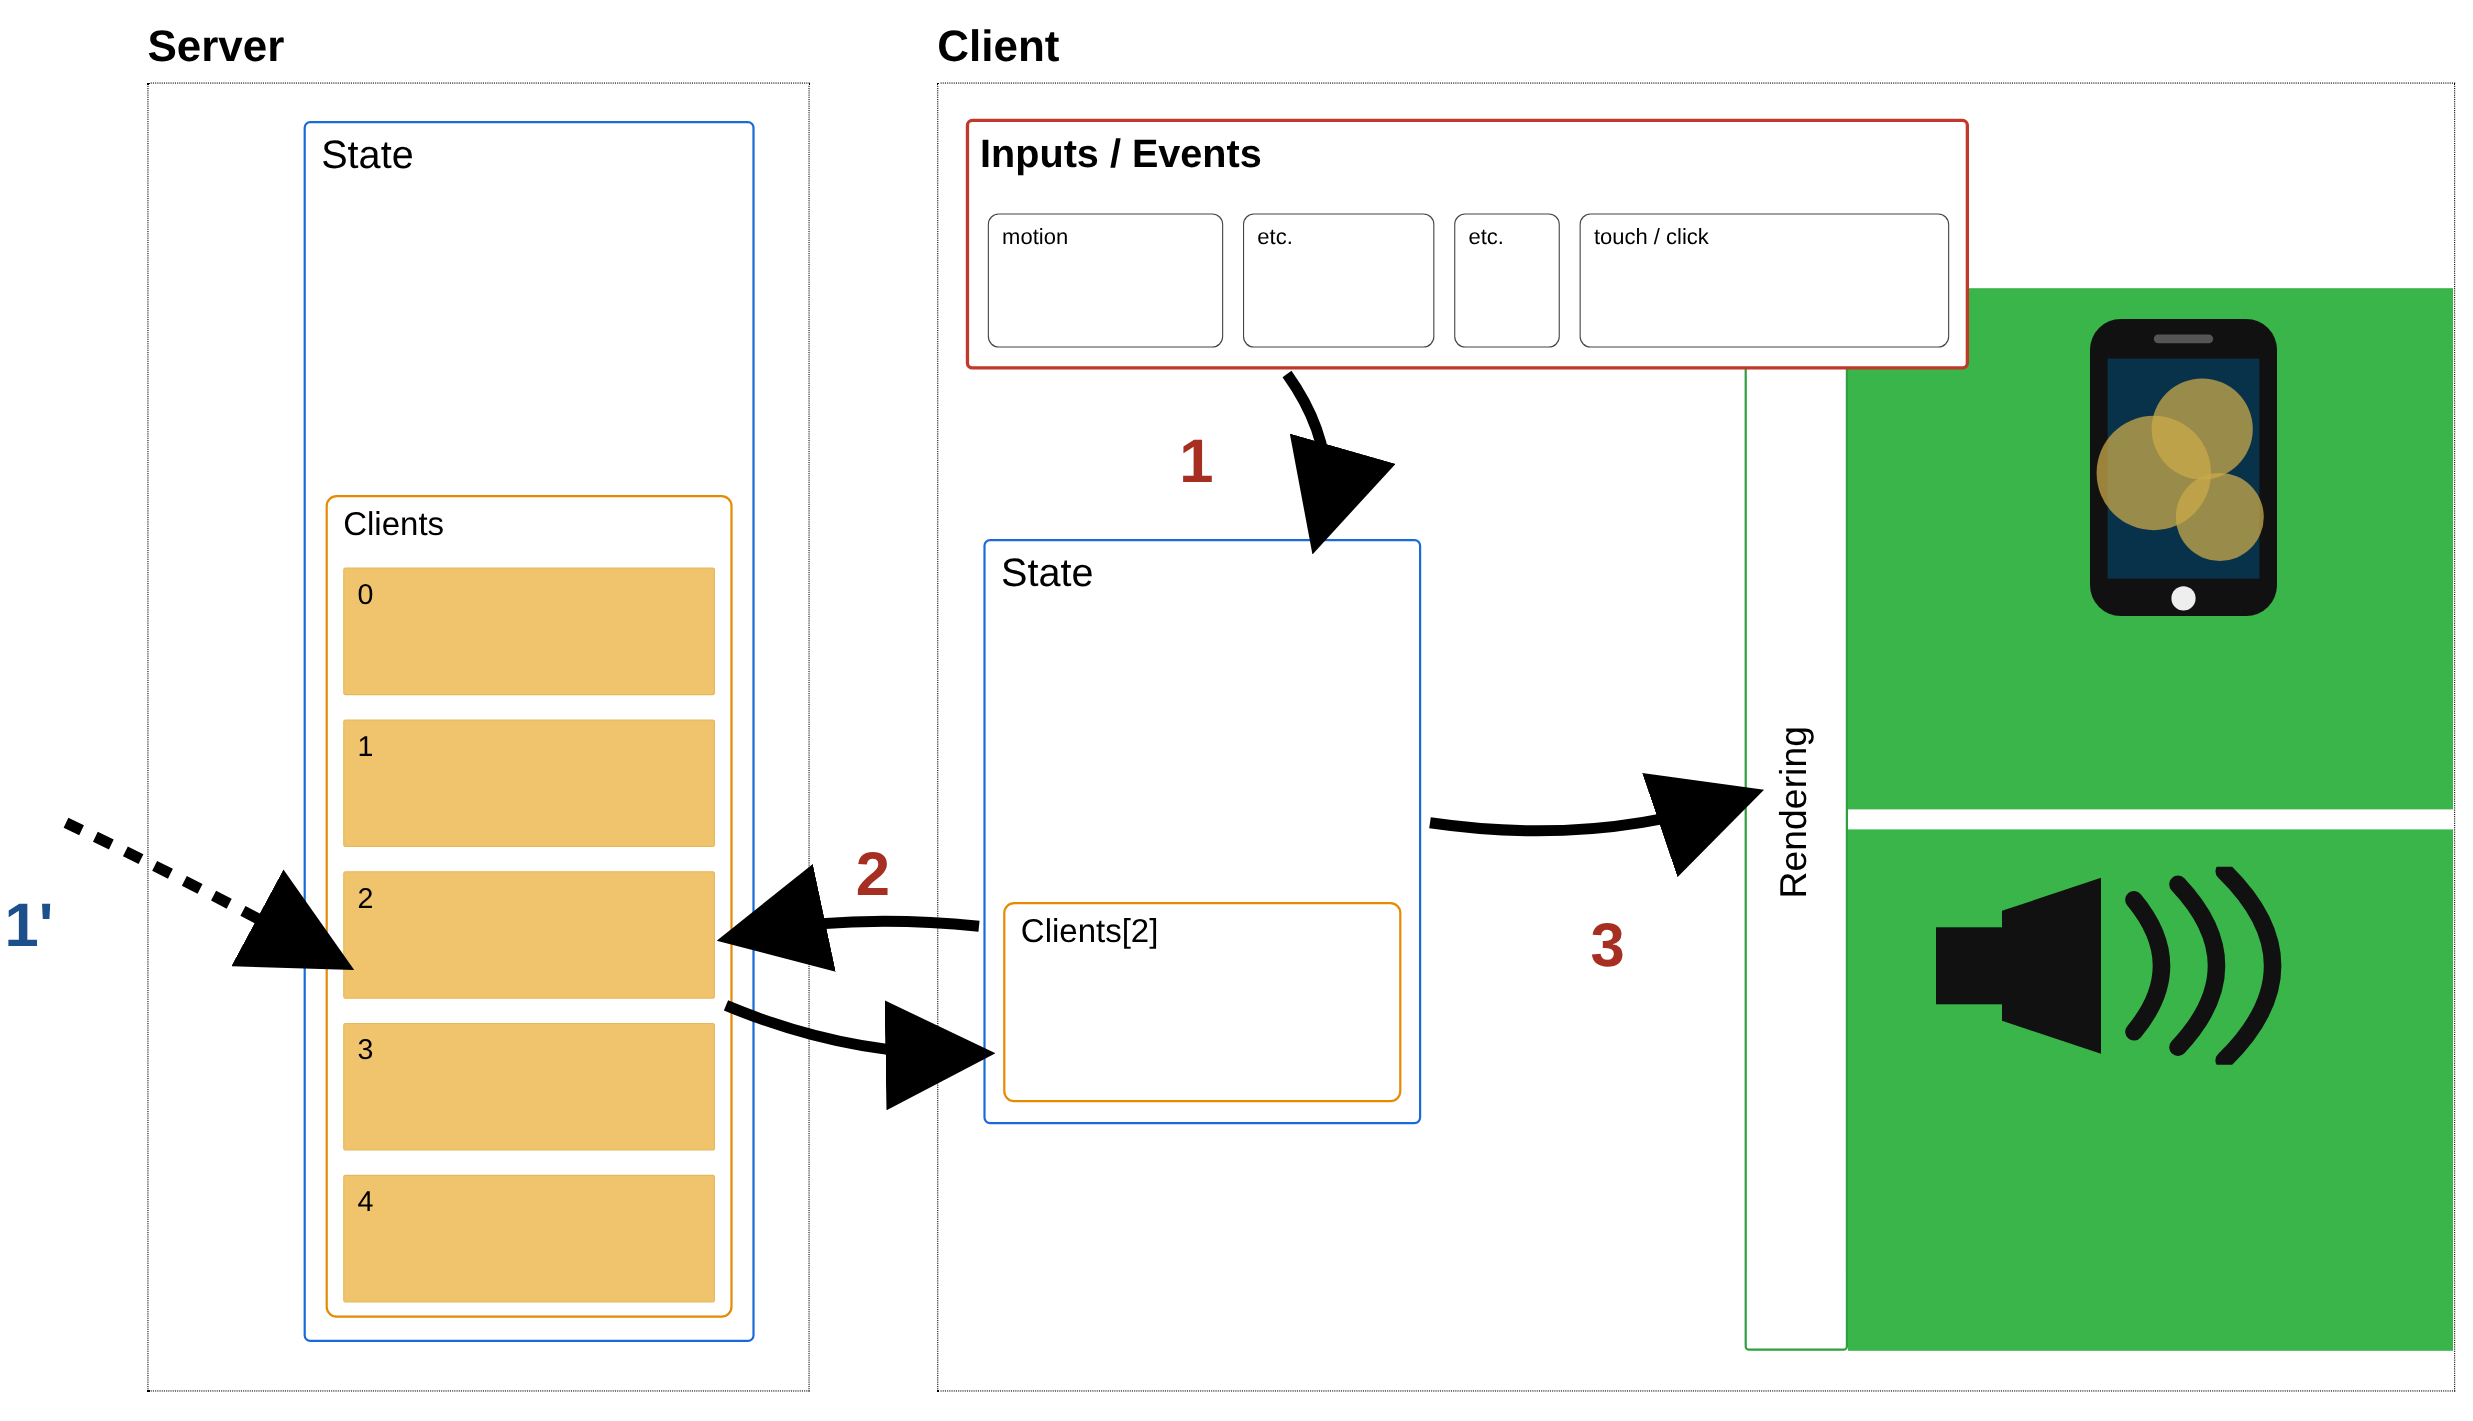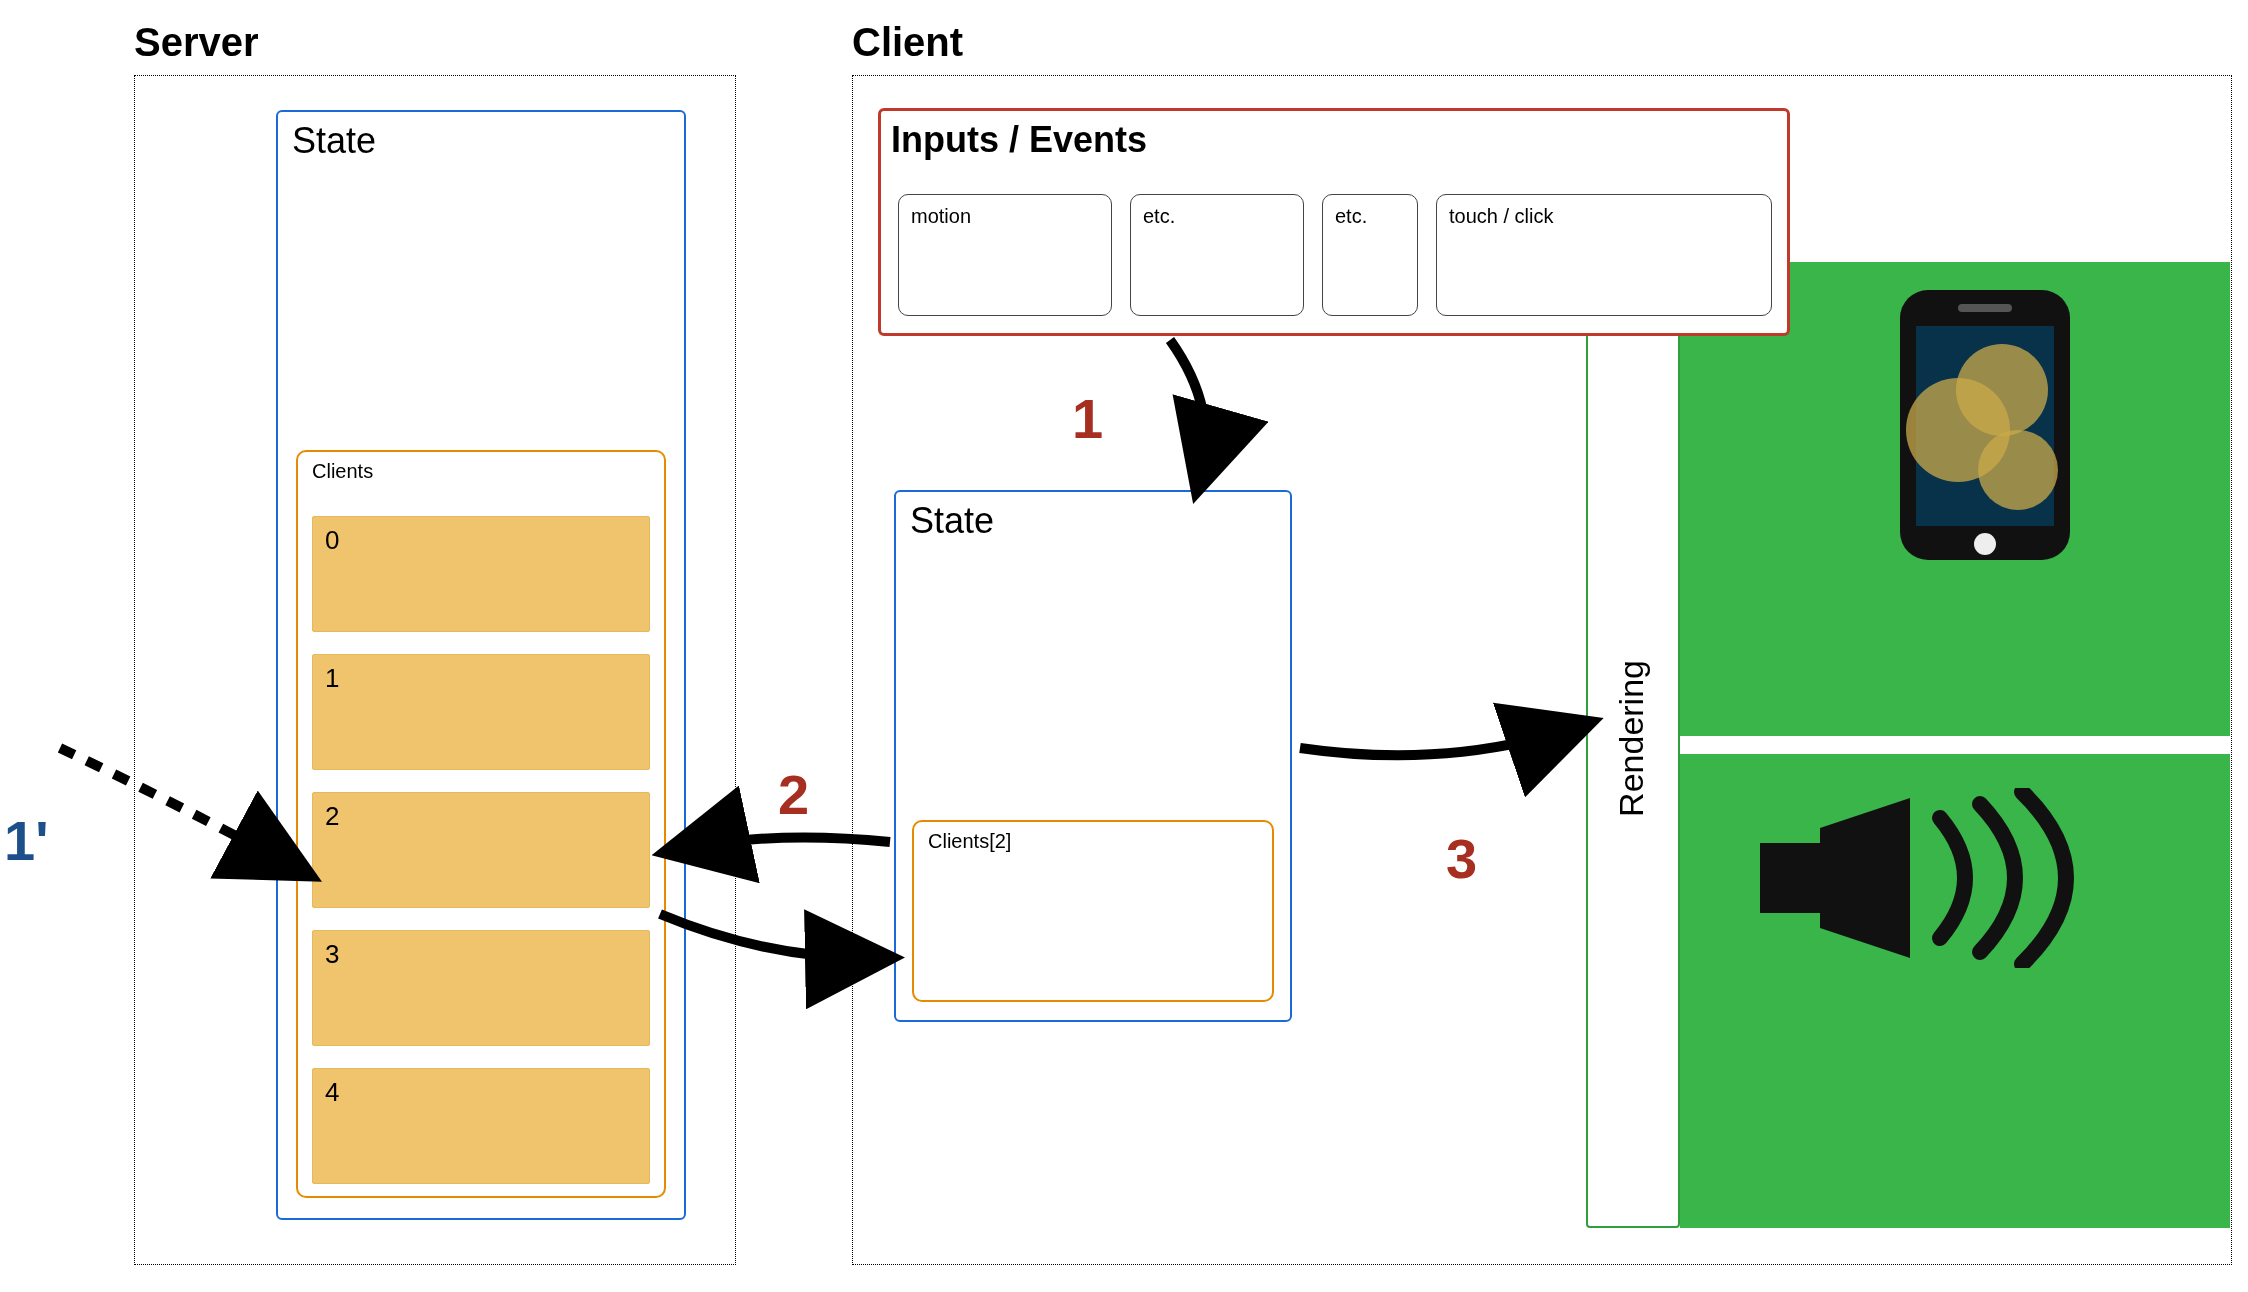--- a/index.html
+++ b/index.html
@@ -3,21 +3,21 @@
 <meta charset="utf-8">
 <style>
   * { box-sizing: border-box; }
   html, body { margin: 0; padding: 0; background: #fff; font-family: Arial, Helvetica, sans-serif; }
   .canvas { position: relative; width: 1845px; height: 1292px; }
   .region-label { position: absolute; font-weight: 700; font-size: 40px; }
   .region-box { position: absolute; border: 1px dotted #000; background: #fff; }
   .blue-box { position: absolute; border: 2px solid #1a6bd8; border-radius: 6px; }
   .blue-box .title { position: absolute; left: 14px; top: 8px; font-weight: 400; font-size: 36px; }
   .orange-box { position: absolute; border: 2px solid #e68a00; border-radius: 10px; }
-  .orange-box .title { position: absolute; left: 14px; top: 8px; font-size: 20px; }
+  .orange-box .title { position: absolute; left: 14px; top: 8px; font-size: 30px; }
   .client-row { position: absolute; background: #f0c36d; border: 1px solid #e6b85c; border-radius: 2px; }
   .client-row .num { position: absolute; left: 12px; top: 8px; font-size: 26px; }
   .red-box { position: absolute; border: 3px solid #c0392b; border-radius: 6px; background: #fff; }
   .red-box .title { position: absolute; left: 10px; top: 8px; font-weight: 700; font-size: 36px; }
   .input-chip { position: absolute; border: 1px solid #444; border-radius: 10px; background: #fff; }
   .input-chip .lbl { position: absolute; left: 12px; top: 10px; font-size: 20px; }
   .render-col { position: absolute; border: 2px solid #2e9e3f; border-radius: 4px; background: #fff; }
   .render-label { position: absolute; font-size: 34px; writing-mode: vertical-rl; transform: rotate(180deg); }
   .green-panel { position: absolute; background: #39b54a; }
   .white-sep { position: absolute; background: #fff; }

